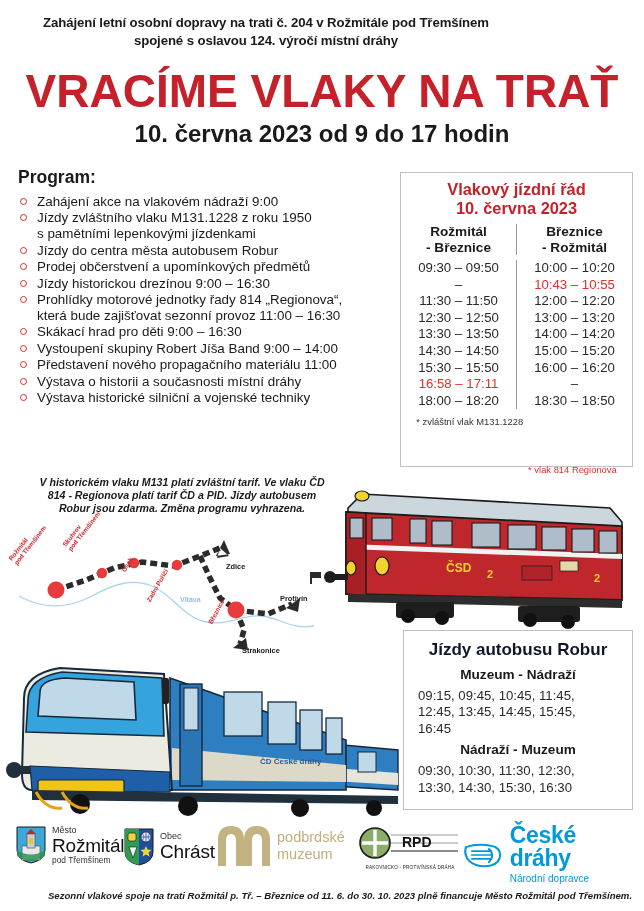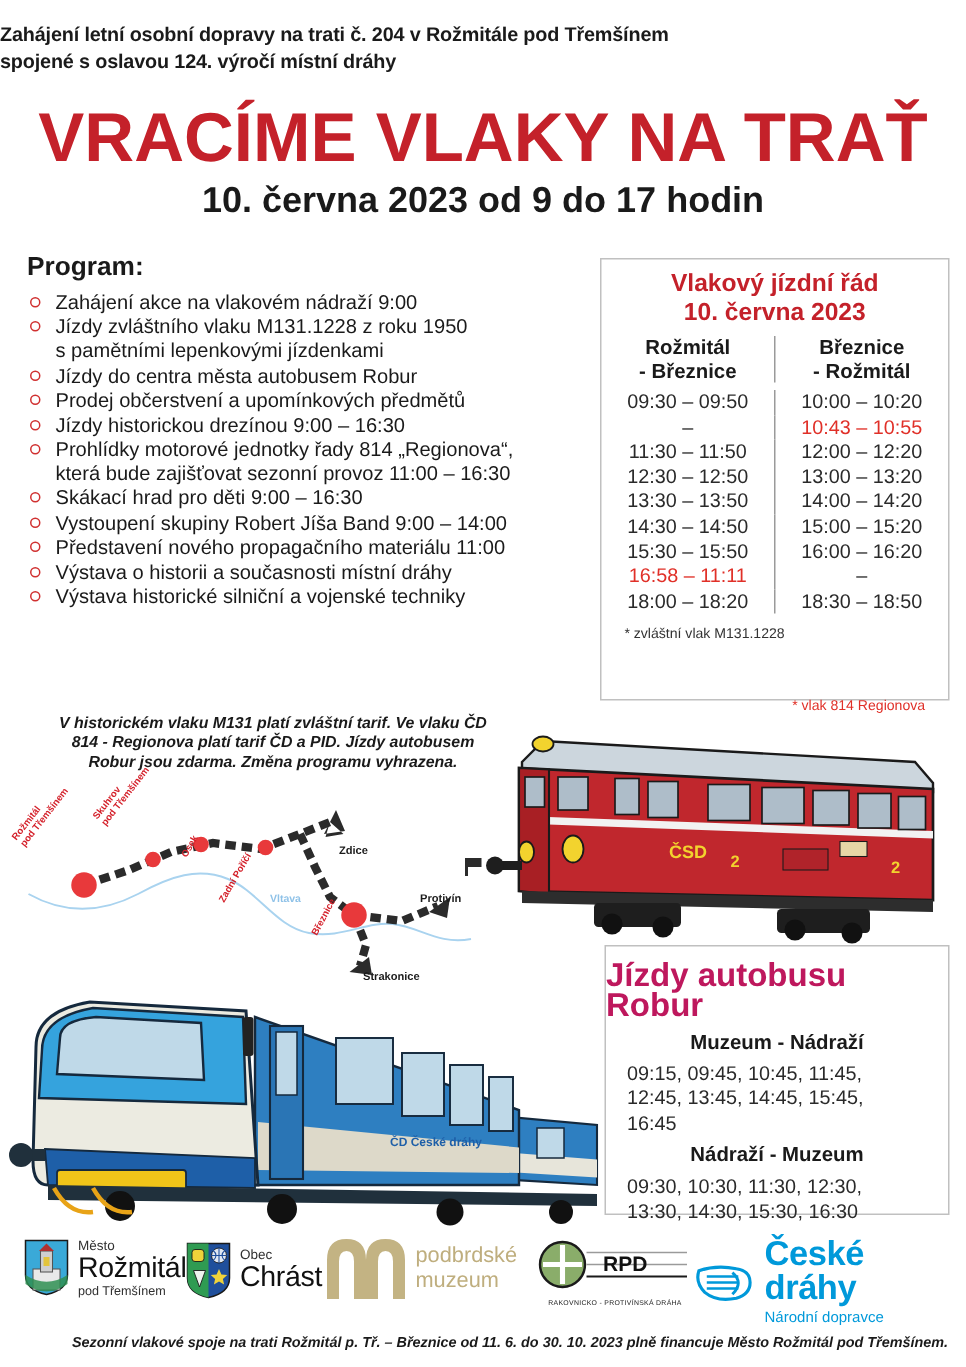--- a/index.html
+++ b/index.html
@@ -9,21 +9,21 @@
     background:#ffffff;
     font-family:"Liberation Sans","DejaVu Sans",sans-serif;
     color:#1a1a1a;
     position:relative;
   }
   #poster{position:relative;width:644px;height:911px;overflow:hidden;}
 
   
   .subtitle{
     position:absolute;left:0;top:14px;width:532px;
-    text-align:left;font-size:13.2px;font-weight:bold;line-height:1.36;
+    text-align:center;font-size:13.2px;font-weight:bold;line-height:1.36;
     letter-spacing:-0.1px;color:#1a1a1a;
   }
   .headline{
     position:absolute;left:0;top:68px;width:644px;text-align:center;
     font-size:46px;font-weight:bold;color:#c4212a;letter-spacing:0px;
     line-height:1;white-space:nowrap;
   }
   .dateline{
     position:absolute;left:0;top:122px;width:644px;text-align:center;
     font-size:24px;font-weight:bold;color:#1a1a1a;line-height:1;
@@ -87,21 +87,21 @@
   }
   .tt-note .n1{color:#333;}
   .tt-note .n2{color:#e03028;margin-top:48px;}
 
   
   .robur-box{
     position:absolute;left:403px;top:630px;width:230px;height:180px;
     border:1px solid #c0c0c0;background:#fff;box-sizing:border-box;
   }
   .robur-title{
-    color:#be185d;font-weight:bold;font-size:22px;
+    text-align:center;color:#0f172a;font-weight:bold;font-size:17px;
     margin-top:9px;line-height:20px;
   }
   .robur-sub{
     text-align:center;font-weight:bold;font-size:13.6px;
     margin-top:7px;line-height:16px;color:#1a1a1a;
   }
   .robur-times{
     font-size:13.2px;line-height:16.4px;color:#2a2a2a;
     margin:5px 0 0 14px;
   }
@@ -226,21 +226,21 @@
         </div>
         <div class="tt-row">
           <div class="cell">14:30 – 14:50</div>
           <div class="cell">15:00 – 15:20</div>
         </div>
         <div class="tt-row">
           <div class="cell">15:30 – 15:50</div>
           <div class="cell">16:00 – 16:20</div>
         </div>
         <div class="tt-row">
-          <div class="cell red">16:58 – 11:11</div>
+          <div class="cell red">16:58 – 17:11</div>
           <div class="cell">–</div>
         </div>
         <div class="tt-row">
           <div class="cell">18:00 – 18:20</div>
           <div class="cell">18:30 – 18:50</div>
         </div>
       </div>
     <div class="tt-note">
       <span class="n1">* zvláštní vlak M131.1228</span>
       <span class="n2">* vlak 814 Regionova</span>

